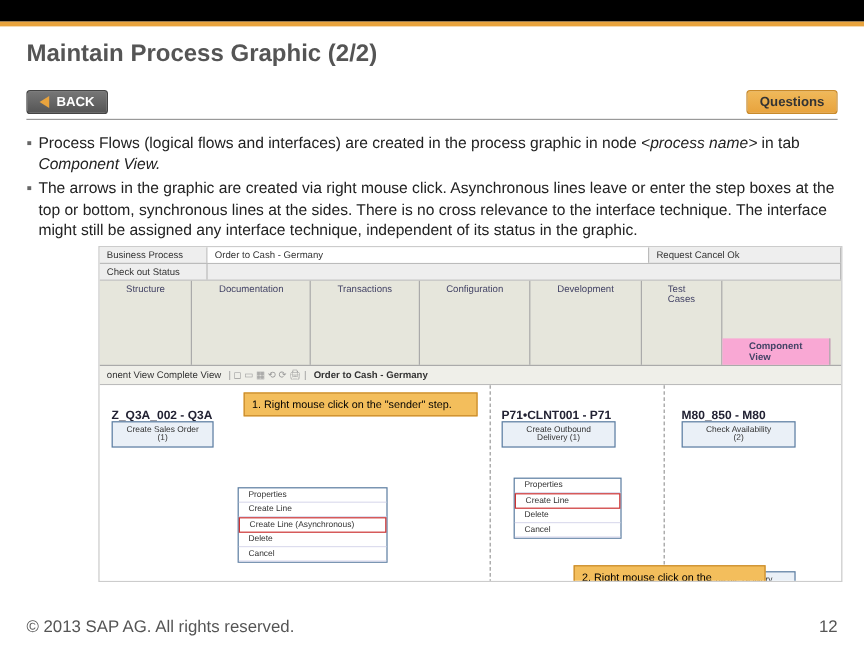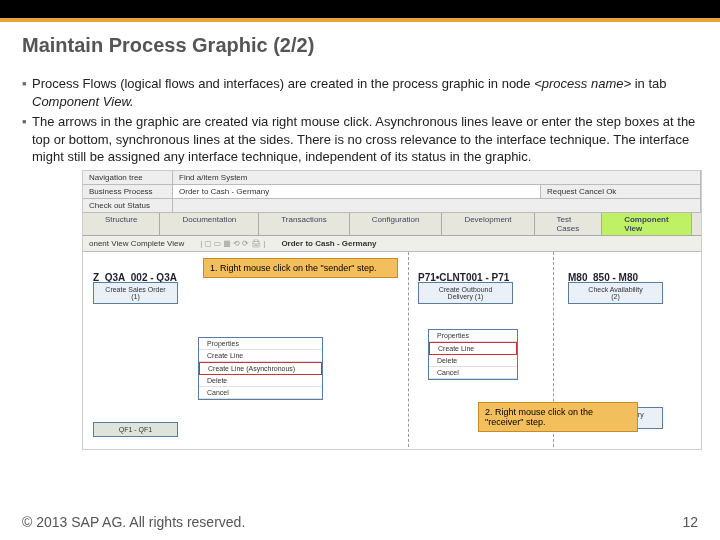--- a/index.html
+++ b/index.html
@@ -15,54 +15,59 @@
   .q-btn { background: linear-gradient(#f0b95a,#e8a33d); color: #333; border: 1px solid #c98a2a; }
   .bullets { font-size: 13px; color: #222; line-height: 1.35; }
   .bullets li { list-style: none; position: relative; padding-left: 10px; margin-bottom: 3px; }
   .bullets li::before { content: "▪"; position: absolute; left: 0; color: #666; }
   .italic { font-style: italic; }
   .shot { margin: 4px 0 0 60px; width: 620px; height: 280px; border: 1px solid #ccc; background: #f4f4f2; position: relative; font-size: 8px; color: #333; overflow: hidden; }
   .row1 { display: flex; border-bottom: 1px solid #bbb; background: #eee; }
   .cell { border-right: 1px solid #bbb; padding: 2px 6px; font-size: 8px; }
   .tabs { display: flex; background: #e6e6dc; border-bottom: 1px solid #aaa; }
   .tab { border-right: 1px solid #aaa; padding: 2px 22px; font-size: 8px; color: #446; }
-  .tab.active { background: #bef264; font-weight: bold; }
-  .toolbar { display: flex; align-items: flex-end; gap: 16px; padding: 3px 6px; border-bottom: 1px solid #bbb; background: #efefe9; font-size: 8px; }
+  .tab.active { background: #f9a8d4; font-weight: bold; margin-top: 48px; }
+  .toolbar { display: flex; align-items: flex-end; gap: 6px; padding: 3px 6px; border-bottom: 1px solid #bbb; background: #efefe9; font-size: 8px; }
   .canvas { position: relative; height: 200px; background: #fff; }
   .box { position: absolute; border: 1px solid #5a7ca0; background: #eaf0f7; font-size: 7px; text-align: center; padding: 3px 2px; }
   .col2 { border-left: 1px dashed #999; position: absolute; top: 0; bottom: 0; }
   .callout { position: absolute; background: #f3be5c; border: 1px solid #c98a2a; font-size: 9px; padding: 4px 6px; color: #000; }
   .menu { position: absolute; background: #fff; border: 1px solid #5a7ca0; font-size: 7px; }
   .menu div { padding: 2px 8px; border-bottom: 1px solid #dde; }
   .menu .hl { border: 1px solid #c33; }
   .col-head { position: absolute; font-size: 10px; font-weight: bold; color: #223; margin-top: 16px; }
   .footer { position: absolute; bottom: 10px; left: 22px; right: 22px; display: flex; justify-content: space-between; align-items: center; font-size: 14px; color: #555; }
 </style>
 </head>
 <body>
 
 <div class="top-bar"></div>
 <div class="gold-line"></div>
 
 <div class="content">
   <div class="title">Maintain Process Graphic (2/2)</div>
 
+  <div class="nav-row">
+    <span class="nav-btn back">
+      <span class="arrow"></span>
+      <span>BACK</span>
+    </span>
+    <span class="nav-btn q-btn">
+      <span>Questions</span>
+    </span>
+  </div>
 
   <ul class="bullets">
     <li>
       <span>Process Flows (logical flows and interfaces) are created in the process graphic in node </span><span class="italic">&lt;process name&gt;</span><span> in tab </span><span class="italic">Component View.</span>
     </li>
     <li>The arrows in the graphic are created via right mouse click. Asynchronous lines leave or enter the step boxes at the top or bottom, synchronous lines at the sides. There is no cross relevance to the interface technique. The interface might still be assigned any interface technique, independent of its status in the graphic.</li>
   </ul>
 
   <div class="shot">
-    <div class="row1">
-      <div class="cell" style="width:90px">Navigation tree</div>
-      <div class="cell" style="flex:1">Find a/item System</div>
-    </div>
     <div class="row1">
       <div class="cell" style="width:90px">Business Process</div>
       <div class="cell" style="flex:1;background:#fff">Order to Cash - Germany</div>
       <div class="cell" style="width:160px">Request   Cancel   Ok</div>
     </div>
     <div class="row1">
       <div class="cell" style="width:90px">Check out Status</div>
       <div class="cell" style="flex:1"></div>
     </div>
     <div class="tabs">

